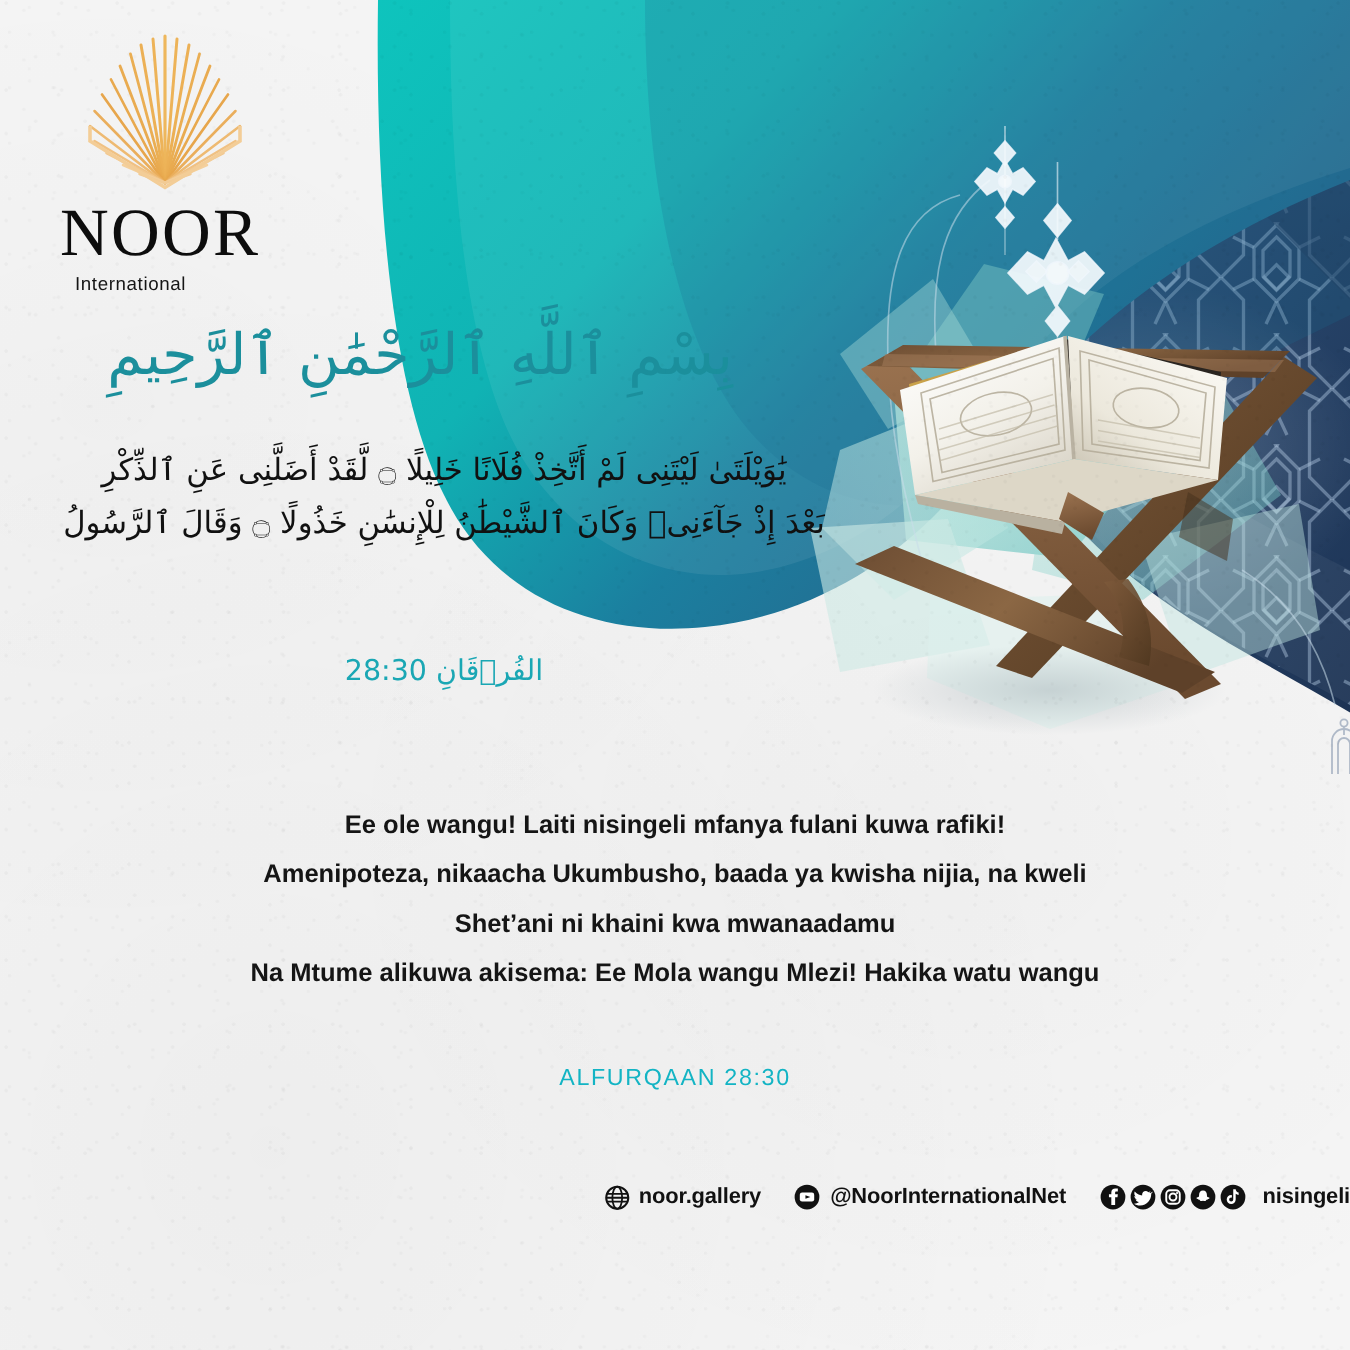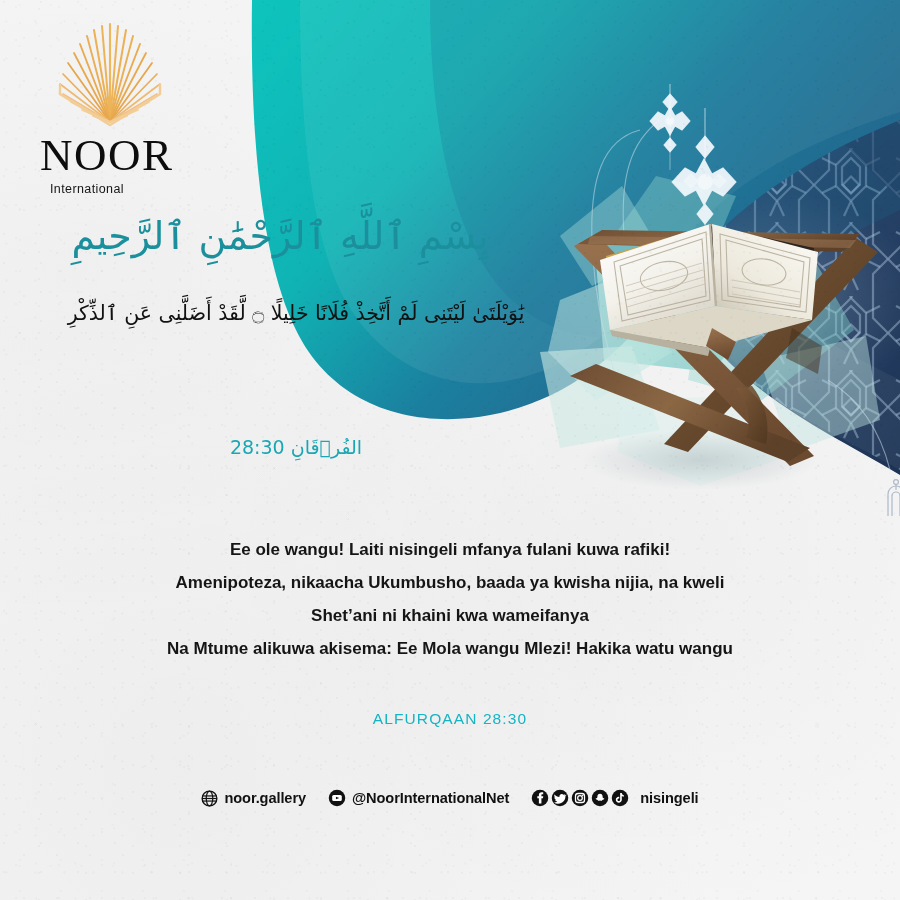--- a/index.html
+++ b/index.html
@@ -81,21 +81,21 @@
   }
   #trans-ref {
     position:absolute; left:42px; top:710px; width:816px;
     text-align:center; color:#13b4c4; font-weight:normal;
     font-size:15.5px; letter-spacing:1.1px;
   }
 
   
   #footer {
     position:absolute; left:0; top:785px; width:900px; height:26px;
-    display:flex; align-items:center; justify-content:center; gap:9px;
+    display:flex; align-items:center; justify-content:flex-end; gap:9px;
     color:#111;
   }
   .fgroup { display:flex; align-items:center; gap:6px; }
   .fgroup.sp { margin-left:13px; }
   .ftext { font-size:14.6px; font-weight:bold; letter-spacing:-.1px; color:#111; }
   .sicons { display:flex; align-items:center; gap:2px; margin-right:5px; }
   .sicons svg, .fgroup svg { display:block; }
 
   
   #rehal { position:absolute; left:560px; top:208px; width:320px; height:300px; }
@@ -322,27 +322,28 @@
       <path d="M14 62 L14 72 L64 103 L114 72 L114 62" fill="none" stroke="#f3cd97" stroke-width="2.4"></path>
     </svg>
     <div class="noor-word">NOOR</div>
     <div class="noor-sub">International</div>
   </div>
 
   <div id="basmala">بِسْمِ ٱللَّهِ ٱلرَّحْمَٰنِ ٱلرَّحِيمِ</div>
 
   <div id="ayah">
     <div>يَٰوَيْلَتَىٰ لَيْتَنِى لَمْ أَتَّخِذْ فُلَانًا خَلِيلًا ۝ لَّقَدْ أَضَلَّنِى عَنِ ٱلذِّكْرِ</div>
+    <div>بَعْدَ إِذْ جَآءَنِىۗ وَكَانَ ٱلشَّيْطَٰنُ لِلْإِنسَٰنِ خَذُولًا ۝ وَقَالَ ٱلرَّسُولُ</div>
   </div>
   <div id="ayah-ref">الفُرۡقَانِ 28:30</div>
 
   <div id="translation">
     <div>Ee ole wangu! Laiti nisingeli mfanya fulani kuwa rafiki!</div>
     <div>Amenipoteza, nikaacha Ukumbusho, baada ya kwisha nijia, na kweli</div>
-    <div>Shet’ani ni khaini kwa wameifanya</div>
+    <div>Shet’ani ni khaini kwa mwanaadamu</div>
     <div>Na Mtume alikuwa akisema: Ee Mola wangu Mlezi! Hakika watu wangu</div>
   </div>
   <div id="trans-ref">ALFURQAAN 28:30</div>
 
   <div id="footer">
 
     <div class="fgroup">
       <svg width="17" height="17" viewBox="0 0 24 24">
         <circle cx="12" cy="12" r="10.4" fill="none" stroke="#111" stroke-width="1.9"></circle>
         <ellipse cx="12" cy="12" rx="4.6" ry="10.4" fill="none" stroke="#111" stroke-width="1.7"></ellipse>

